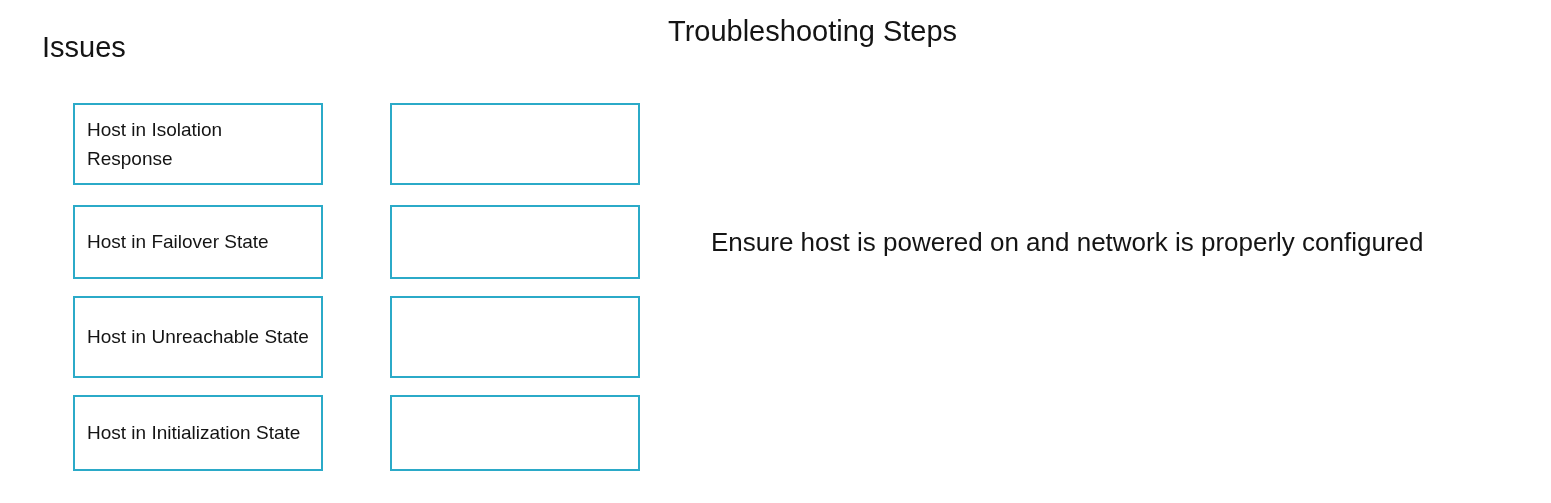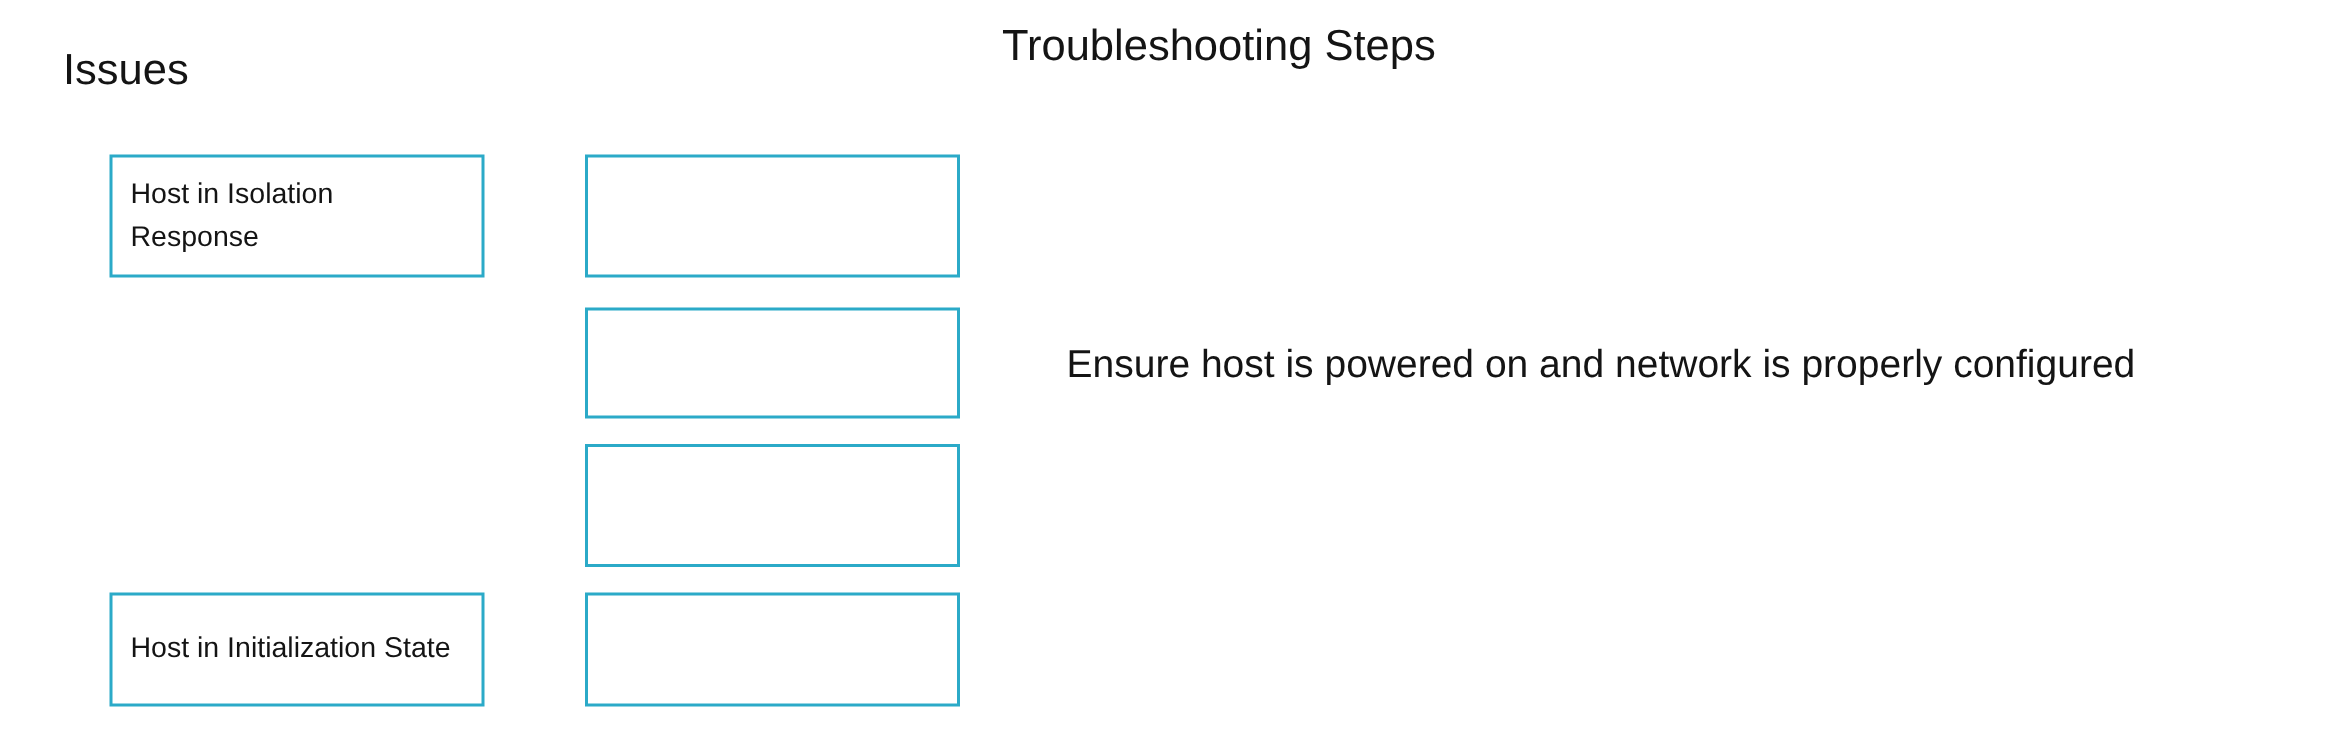--- a/index.html
+++ b/index.html
@@ -72,25 +72,31 @@
 <div class="col-title title-steps">Troubleshooting Steps</div>
 
 <div class="row" style="top:103px; height:82px;">
   <div class="issue-box">
     <span>Host in Isolation Response</span>
   </div>
   <div class="drop-box"></div>
 </div>
 
 <div class="row" style="top:205px; height:74px;">
+  <div class="issue-box">
+    <span>Host in Failover State</span>
+  </div>
   <div class="drop-box"></div>
   <div class="step-text">Ensure host is powered on and network is properly configured</div>
 </div>
 
 <div class="row" style="top:296px; height:82px;">
+  <div class="issue-box">
+    <span>Host in Unreachable State</span>
+  </div>
   <div class="drop-box"></div>
 </div>
 
 <div class="row" style="top:395px; height:76px;">
   <div class="issue-box">
     <span>Host in Initialization State</span>
   </div>
   <div class="drop-box"></div>
 </div>
 

